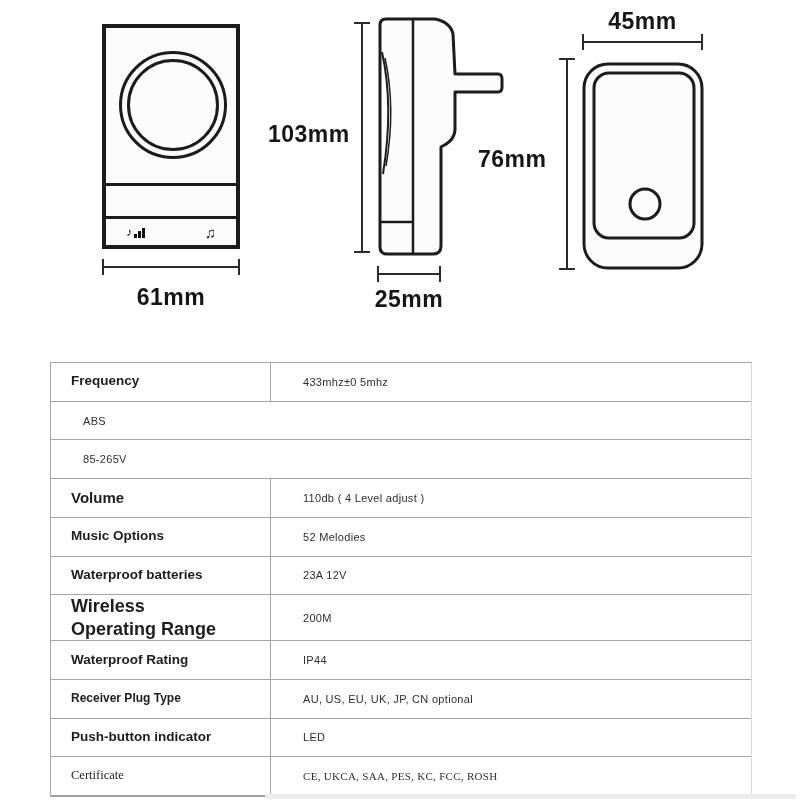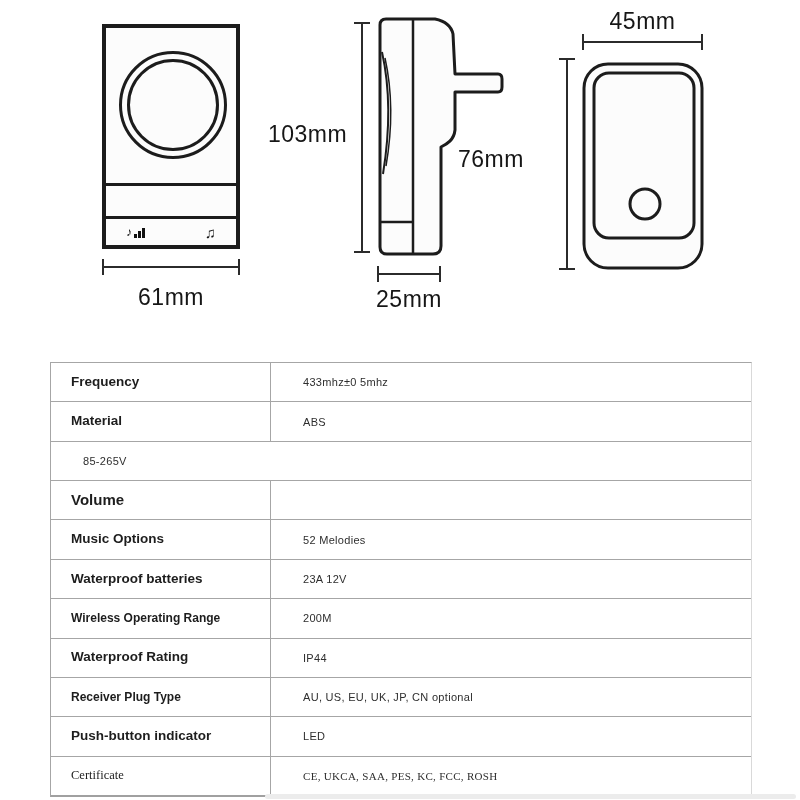--- a/index.html
+++ b/index.html
@@ -29,37 +29,37 @@
 
   
   .hdim{height:16px;}
   .hdim .line{position:absolute;left:0;right:0;top:7px;height:2px;background:#2b2b2b;}
   .hdim .tickL,.hdim .tickR{position:absolute;top:0;width:2px;height:16px;background:#2b2b2b;}
   .hdim .tickL{left:0;} .hdim .tickR{right:0;}
   .vdim{width:16px;}
   .vdim .line{position:absolute;top:0;bottom:0;left:7px;width:2px;background:#2b2b2b;}
   .vdim .tickT,.vdim .tickB{position:absolute;left:0;height:2px;width:16px;background:#2b2b2b;}
   .vdim .tickT{top:0;} .vdim .tickB{bottom:0;}
-  .dim-label{font-size:23px;color:#161616;letter-spacing:0.5px;}
+  .dim-label{font-size:23px;color:#161616;letter-spacing:0.5px;font-weight:bold;}
   .center{text-align:center;} .right{}
 
   
   #spec-table{left:50px;top:362px;width:702px;height:435px;
       border-top:1.5px solid #a6a6a6;border-left:1.5px solid #a6a6a6;
       border-right:1.5px solid #d9d9d9;border-bottom:2px solid #a0a0a0;
       box-sizing:border-box;display:flex;flex-direction:column;background:#fff;}
   .spec-row{flex:1;display:flex;border-bottom:1.5px solid #a6a6a6;box-sizing:border-box;}
   .spec-row:last-child{border-bottom:none;font-family:Liberation Serif, serif;}
   .spec-label-cell{width:220px;border-right:1.5px solid #a6a6a6;box-sizing:border-box;
       display:flex;align-items:center;padding-left:20px;}
   .spec-label{font-weight:bold;font-size:13.5px;color:#1d1d1d;max-width:150px;line-height:1.25;}
   .spec-value-cell{flex:1;display:flex;align-items:center;padding-left:32px;}
   .spec-value{font-size:11px;color:#2e2e2e;letter-spacing:0.3px;}
   .spec-row:nth-child(4) .spec-label{font-size:15px;}
-  .spec-row:nth-child(7) .spec-label{font-size:12px;}
+  .spec-row:nth-child(7) .spec-label{font-size:18px;}
   .spec-row:nth-child(9) .spec-label{font-size:12px;}
   .spec-row:nth-child(11) .spec-label{font-weight:normal;font-size:12.5px;}
 
   #next-section-edge{left:265px;top:794px;width:531px;height:5px;background:#ececec;border-radius:3px;}
 </style>
 </head>
 <body>
 
 <div id="diagram-area" class="abs">
 
@@ -117,52 +117,52 @@
     <span class="line"></span>
       <span class="tickL"></span>
       <span class="tickR"></span>
   </div>
   <div class="abs dim-label center" style="left:582px;top:8px;width:121px;">45mm</div>
   <div class="abs vdim" style="left:559px;top:58px;height:212px;">
     <span class="line"></span>
       <span class="tickT"></span>
       <span class="tickB"></span>
   </div>
-  <div class="abs dim-label right" style="left:458px;top:146px;width:76px;">76mm</div>
+  <div class="abs dim-label right" style="left:478px;top:146px;width:76px;">76mm</div>
 </div>
 
 <div id="spec-table" class="abs">
   <div class="spec-row">
     <div class="spec-label-cell">
       <span class="spec-label">Frequency</span>
     </div>
     <div class="spec-value-cell">
       <span class="spec-value">433mhz±0 5mhz</span>
     </div>
   </div>
 
   <div class="spec-row">
-    <div class="spec-label-cell">
-      <span class="spec-label">Material</span>
-    </div>
     <div class="spec-value-cell">
       <span class="spec-value">ABS</span>
     </div>
   </div>
 
   <div class="spec-row">
     <div class="spec-value-cell">
       <span class="spec-value">85-265V</span>
     </div>
   </div>
 
   <div class="spec-row">
     <div class="spec-label-cell">
       <span class="spec-label">Volume</span>
     </div>
+    <div class="spec-value-cell">
+      <span class="spec-value">110db ( 4 Level adjust )</span>
+    </div>
   </div>
 
   <div class="spec-row">
     <div class="spec-label-cell">
       <span class="spec-label">Music Options</span>
     </div>
     <div class="spec-value-cell">
       <span class="spec-value">52 Melodies</span>
     </div>
   </div>

